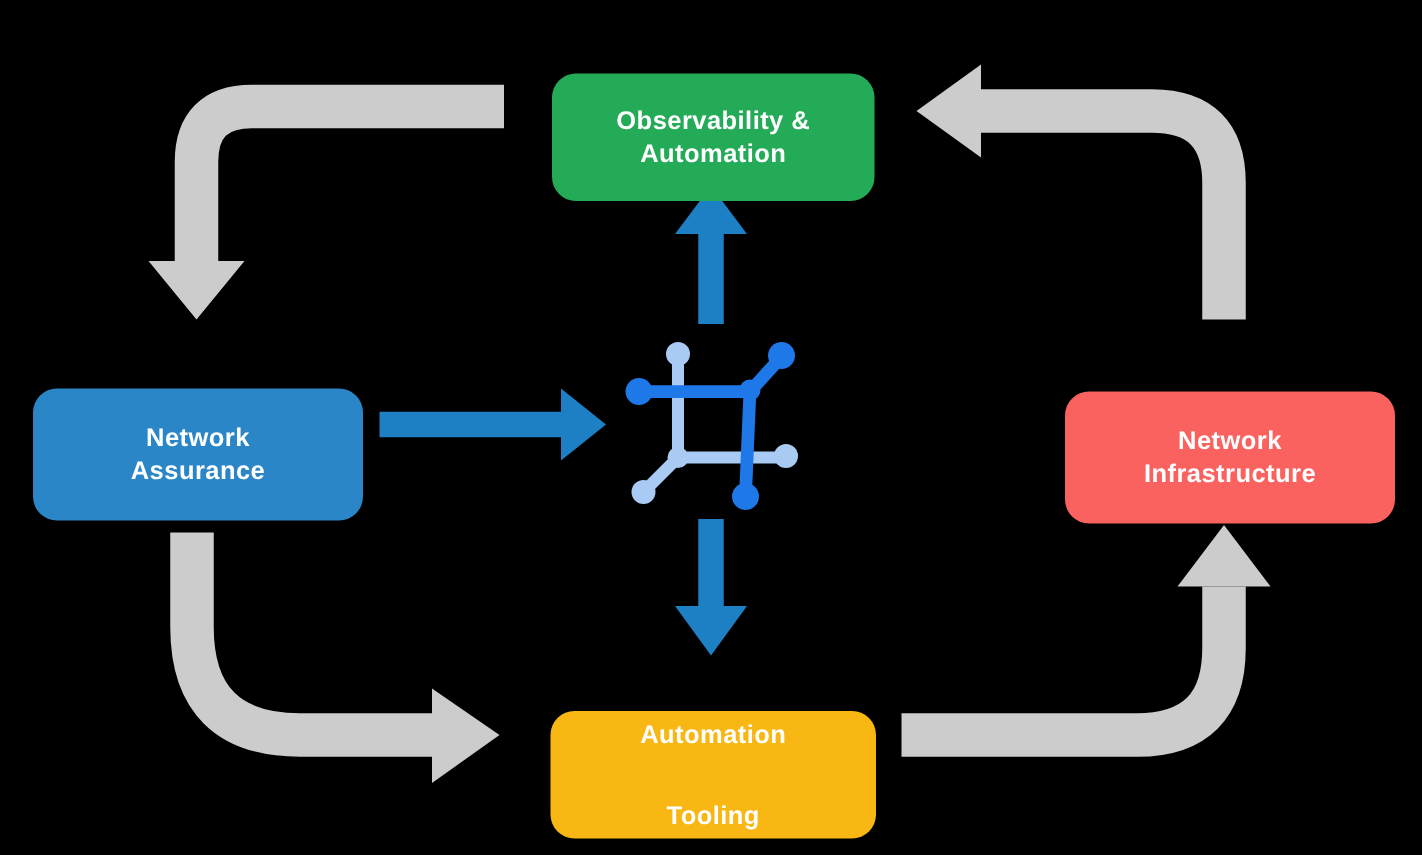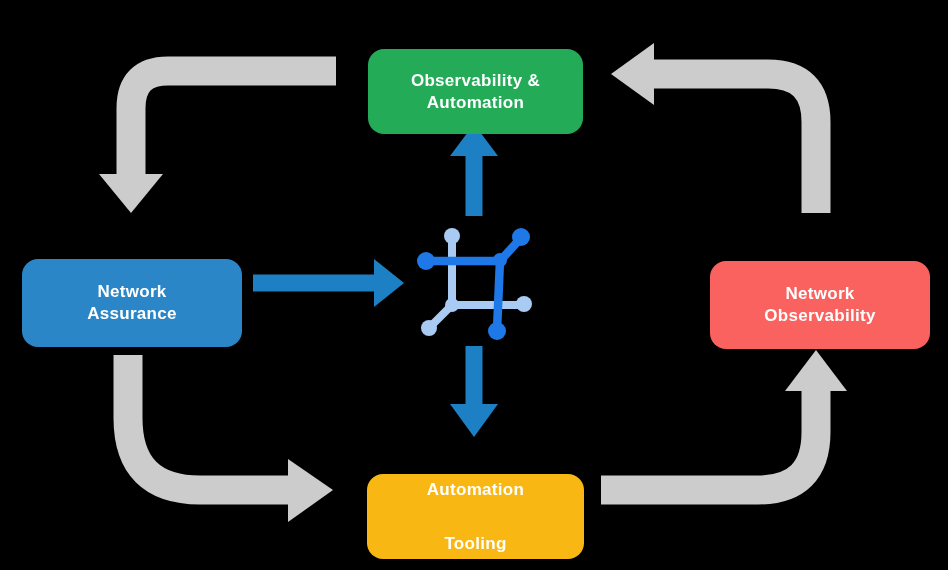--- a/index.html
+++ b/index.html
@@ -113,21 +113,21 @@
     <span>Automation</span>
   </div>
 
   <div class="node node-operations" style="background-color: rgb(42, 134, 198); color: rgb(255, 255, 255);">
     <span>Network</span>
     <span>Assurance</span>
   </div>
 
   <div class="node node-infrastructure" style="background-color: rgb(249, 98, 95); color: rgb(255, 255, 255);">
     <span>Network</span>
-    <span>Observability</span>
+    <span>Infrastructure</span>
   </div>
 
   <div class="node node-automation" style="background-color: rgb(248, 183, 19); color: rgb(255, 255, 255); gap: 32px;">
     <span>Automation</span>
     <span>Tooling</span>
   </div>
 
 </div>
 
 </body></html>

